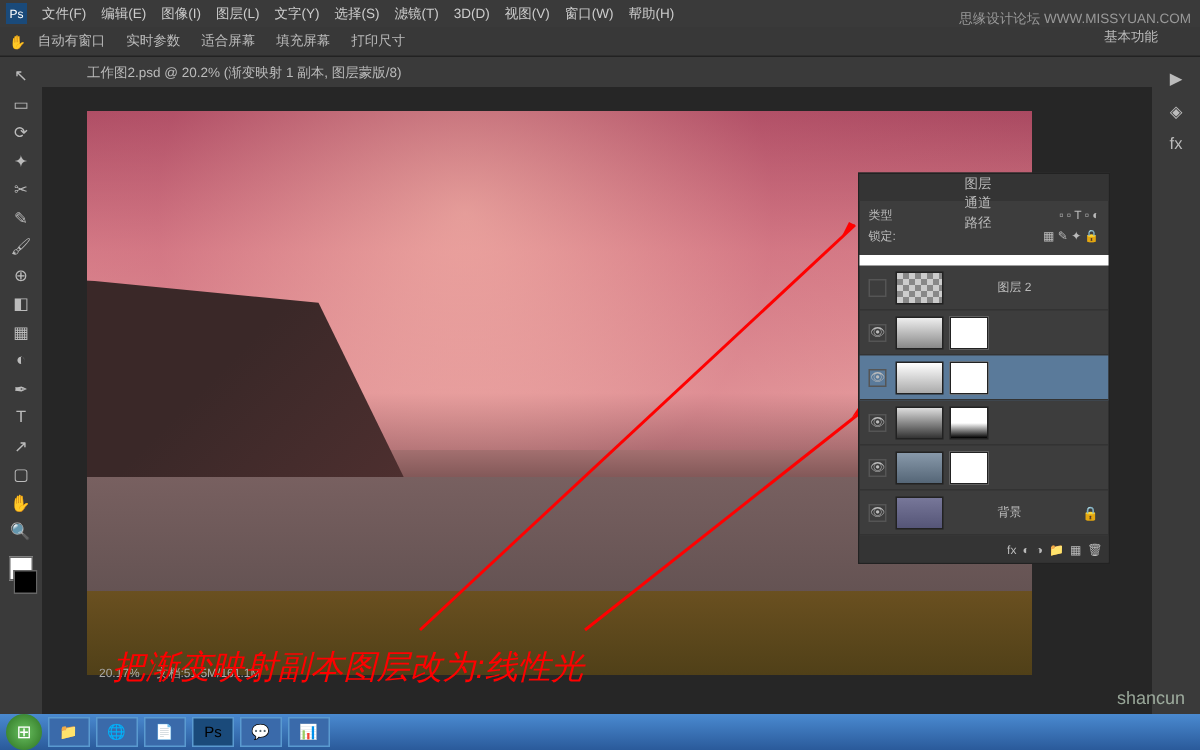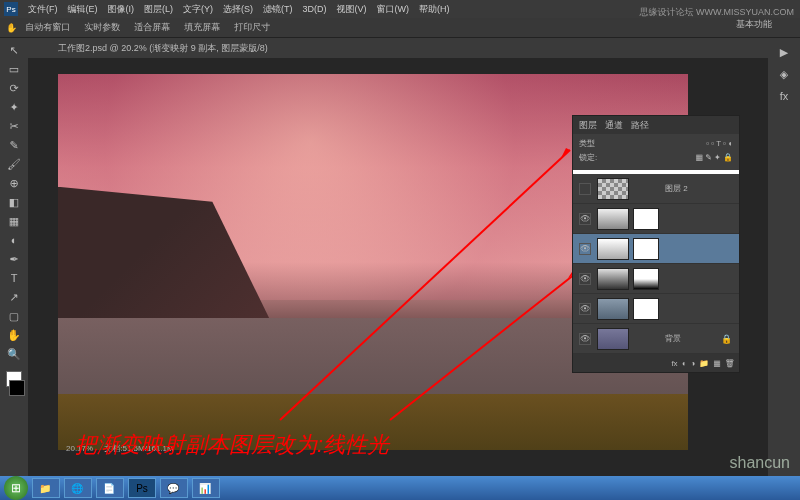--- a/index.html
+++ b/index.html
@@ -17,40 +17,40 @@
 .tabs { height: 20px; background: #3a3a3a; display: flex; align-items: center; font-size: 9px; color: #bbb; padding-left: 30px; }
 .tabs .tab { margin-right: 12px; }
 .sub-tabs { position: absolute; top: 20px; left: 30px; font-size: 8px; color: #999; background: #2a2a2a; padding: 2px 4px; }
 .canvas { position: absolute; top: 36px; left: 30px; right: 80px; bottom: 30px; background: linear-gradient(to bottom, #a84860 0%, #d8808a 25%, #e8a0a0 50%, #604040 70%, #503838 85%, #6a5030 100%); overflow: hidden; }
 .sky { position: absolute; top: 0; left: 0; right: 0; height: 60%; background: radial-gradient(circle at 40% 30%, rgba(255,200,180,0.5), rgba(200,100,120,0.3) 50%, transparent); }
 .mountain { position: absolute; bottom: 30%; left: 0; width: 35%; height: 40%; background: linear-gradient(135deg, #3a2828 40%, #503030); clip-path: polygon(0 0, 70% 10%, 100% 100%, 0 100%); }
 .lake { position: absolute; bottom: 10%; left: 0; right: 0; height: 25%; background: linear-gradient(to bottom, #786060, #605050); }
 .grass { position: absolute; bottom: 0; left: 0; right: 0; height: 15%; background: linear-gradient(to bottom, #6a5020, #504018); }
 .right-panel { width: 32px; background: #3a3a3a; }
 .layers-panel { position: absolute; top: 115px; right: 60px; width: 168px; background: #3d3d3d; border: 1px solid #222; font-size: 9px; color: #bbb; z-index: 10; }
-.layers-header { height: 18px; background: #343434; display: flex; align-items: center; padding: 0 6px; font-size: 9px; }
+.layers-header { height: 18px; background: #343434; display: flex; align-items: center; padding: 0 6px; font-size: 9px; flex-direction: column; }
 .layers-header span { margin-right: 8px; }
-.layers-controls { padding: 4px 6px; border-bottom: 4px solid #ffffff; font-size: 8px; }
+.layers-controls { padding: 4px 6px; border-bottom: 7px solid #ffffff; font-size: 8px; }
 .layers-controls .row { display: flex; justify-content: space-between; margin-bottom: 3px; align-items: center; }
 .blend-select { background: #2a2a2a; border: 1px solid #1a1a1a; color: #bbb; font-size: 8px; padding: 1px 3px; width: 50px; }
 .layers-list { max-height: 220px; overflow-y: auto; }
 .layer-row { display: flex; align-items: center; padding: 3px 6px; border-bottom: 1px solid #333; height: 30px; }
 .layer-row.active { background: #5a7a9a; }
 .layer-eye { width: 12px; height: 12px; border: 1px solid #555; margin-right: 6px; font-size: 8px; display: flex; align-items: center; justify-content: center; }
 .layer-thumb { width: 32px; height: 22px; background: #888; margin-right: 4px; border: 1px solid #222; }
 .layer-thumb.checker { background: repeating-conic-gradient(#888 0 25%, #ccc 0 50%) 0 0/8px 8px; }
 .layer-mask { width: 26px; height: 22px; background: #fff; margin-right: 4px; border: 1px solid #222; }
 .layer-name { font-size: 8px; flex: 1; padding-left: 32px; }
 .layers-footer { height: 18px; background: #343434; display: flex; justify-content: flex-end; align-items: center; padding: 0 4px; gap: 4px; font-size: 8px; }
 .arrow { position: absolute; pointer-events: none; z-index: 5; }
 .annotation { position: absolute; bottom: 40px; left: 75px; font-size: 22px; color: #ff0000; font-weight: normal; z-index: 15; font-style: italic; }
 .taskbar { position: absolute; bottom: 0; left: 0; right: 0; height: 24px; background: linear-gradient(to bottom, #4a8ad0, #2a5a9a); display: flex; align-items: center; padding: 0 4px; }
 .start-orb { width: 24px; height: 24px; border-radius: 50%; background: radial-gradient(circle, #6ac060, #2a7020); display: flex; align-items: center; justify-content: center; color: #fff; font-size: 12px; }
 .task-item { width: 28px; height: 20px; margin-left: 4px; border: 1px solid #5a9ad0; background: #3a6aaa; display: flex; align-items: center; justify-content: center; font-size: 10px; }
-.watermark { position: absolute; bottom: 28px; right: 10px; font-size: 16px; color: rgba(200,220,200,0.7); z-index: 20; }
+.watermark { position: absolute; bottom: 28px; right: 10px; font-size: 12px; color: rgba(200,220,200,0.7); z-index: 20; }
 .swatch { width: 16px; height: 16px; }
 .status { position: absolute; bottom: 24px; left: 32px; font-size: 8px; color: #aaa; padding: 2px 6px; }
 </style>
 </head>
 <body>
 
 <div class="menubar">
   <span class="ps-icon">Ps</span>
   <span>文件(F)</span>
   <span>编辑(E)</span>
@@ -98,21 +98,21 @@
     <div style="margin-top:6px">
         <div class="swatch" style="background:#fff;border:1px solid #666"></div>
       </div>
     <div>
         <div class="swatch" style="background:#000;border:1px solid #666;margin-top:-10px;margin-left:6px"></div>
       </div>
   </div>
 
   <div class="canvas-area">
     <div class="tabs">
-      <span class="tab">工作图2.psd @ 20.2% (渐变映射 9 副本, 图层蒙版/8)</span>
+      <span class="tab">工作图2.psd @ 20.2% (渐变映射 1 副本, 图层蒙版/8)</span>
     </div>
     <div class="canvas">
       <div class="sky"></div>
       <div class="mountain"></div>
       <div class="lake"></div>
       <div class="grass"></div>
     </div>
     <div class="status">
       <span>20.17%</span>
       &nbsp;&nbsp;&nbsp;

